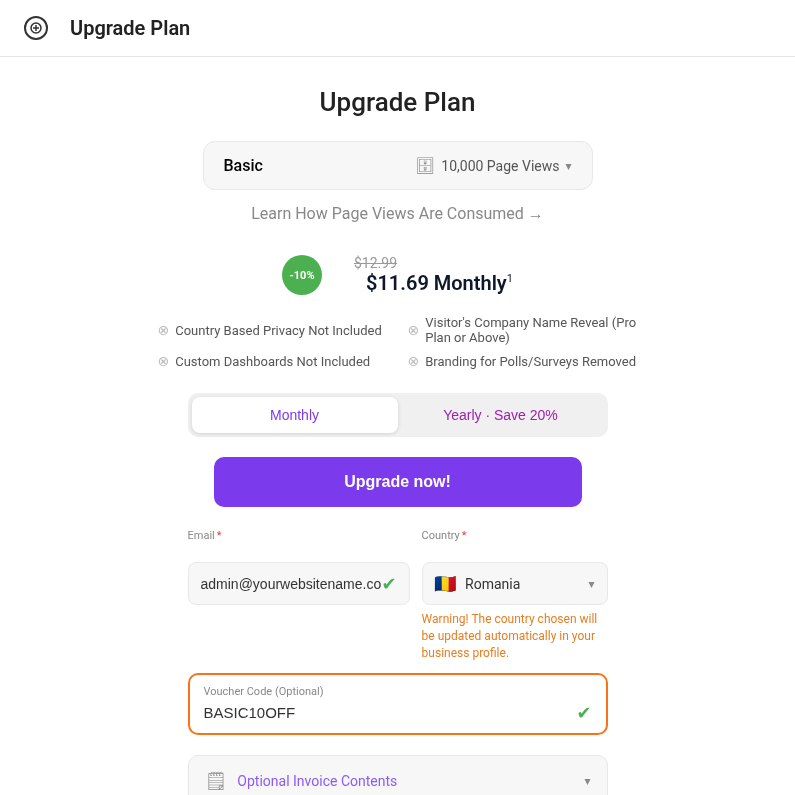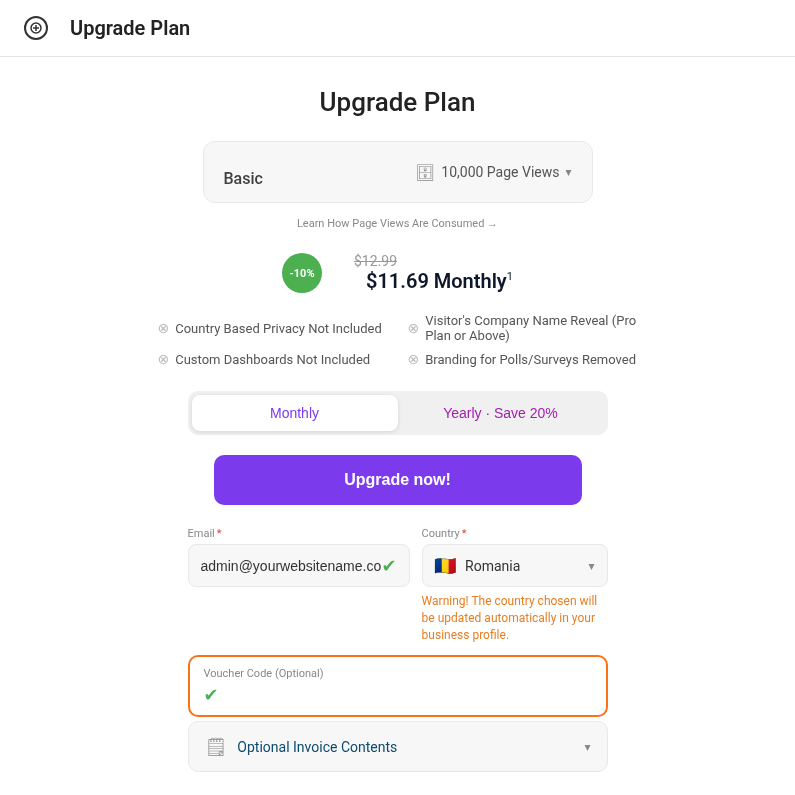--- a/index.html
+++ b/index.html
@@ -52,42 +52,41 @@
       display: flex;
       align-items: center;
       justify-content: space-between;
       width: 390px;
       margin-bottom: 14px;
       border: 1px solid #e8e8e8;
     }
     .plan-name {
       font-size: 16px;
       font-weight: 500;
-      color: #404040;
-      margin-top: 13px;
+      color: #000000;
     }
     .plan-views {
       display: flex;
       align-items: center;
       gap: 6px;
       color: #555;
       font-size: 14px;
     }
     .db-icon {
       color: #888;
       font-size: 16px;
     }
     .chevron-down {
       color: #888;
       font-size: 12px;
     }
     .learn-link {
-      font-size: 11px;
-      color: #888;
-      margin-bottom: 23px;
+      font-size: 16px;
+      color: #888;
+      margin-bottom: 32px;
       cursor: pointer;
       text-decoration: none;
       text-align: right;
     }
     .pricing-area {
       display: flex;
       align-items: flex-end;
       gap: 32px;
       margin-bottom: 20px;
     }
@@ -188,21 +187,21 @@
       margin-bottom: 12px;
     }
     .form-field {
       flex: 1;
       position: relative;
     }
     .form-field label {
       display: block;
       font-size: 11px;
       color: #888;
-      margin-bottom: 4px;
+      margin-bottom: 20px;
     }
     .form-field label span.required {
       color: #e53e3e;
       margin-left: 2px;
     }
     .form-input-wrap {
       display: flex;
       align-items: center;
       background: #f7f7f7;
       border-radius: 8px;
@@ -246,21 +245,21 @@
       color: #e67e22;
       margin-top: 6px;
       line-height: 1.4;
     }
     .voucher-field-wrap {
       background: #fff;
       border: 2px solid #f97316;
       border-radius: 10px;
       padding: 10px 14px;
       position: relative;
-      margin-bottom: 4px;
+      margin-bottom: 20px;
     }
     .voucher-label {
       font-size: 11px;
       color: #888;
       margin-bottom: 4px;
       display: flex;
       align-items: center;
       gap: 2px;
     }
     .voucher-input-row {
@@ -290,21 +289,21 @@
       display: flex;
       align-items: center;
       gap: 10px;
     }
     .invoice-icon {
       color: #888;
       font-size: 18px;
     }
     .invoice-label {
       font-size: 14px;
-      color: #0c4a6e;
+      color: #8b5cf6;
     }
   </style>
 </head>
 <body>
 
 <div class="header">
   <div class="header-icon">
     <svg width="12" height="12" viewBox="0 0 12 12" fill="none">
       <circle cx="6" cy="6" r="5" stroke="#333" stroke-width="1.5" fill="none"></circle>
       <line x1="6" y1="3" x2="6" y2="9" stroke="#333" stroke-width="1.5"></line>
@@ -391,20 +390,21 @@
         </div>
         <p class="warning-text">Warning! The country chosen will be updated automatically in your business profile.</p>
       </div>
     </div>
 
     <div class="voucher-field-wrap">
       <div class="voucher-label">
         <span>Voucher Code (Optional)</span>
       </div>
       <div class="voucher-input-row">
+        <input class="voucher-input" type="text" value="BASIC10OFF" style="">
         <span class="check-icon">✔</span>
       </div>
     </div>
 
     <div class="invoice-row">
       <div class="invoice-left">
         <span class="invoice-icon">🗒</span>
         <span class="invoice-label">Optional Invoice Contents</span>
       </div>
       <span class="chevron-down">▾</span>

